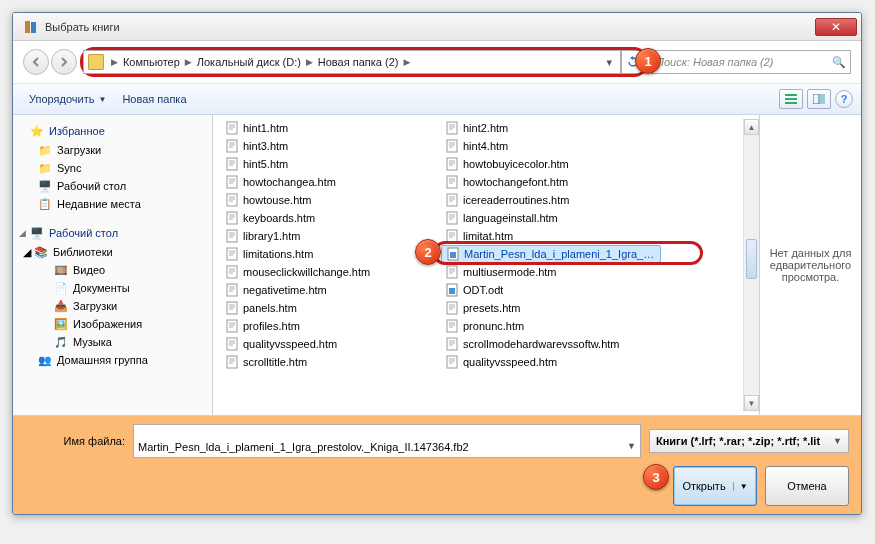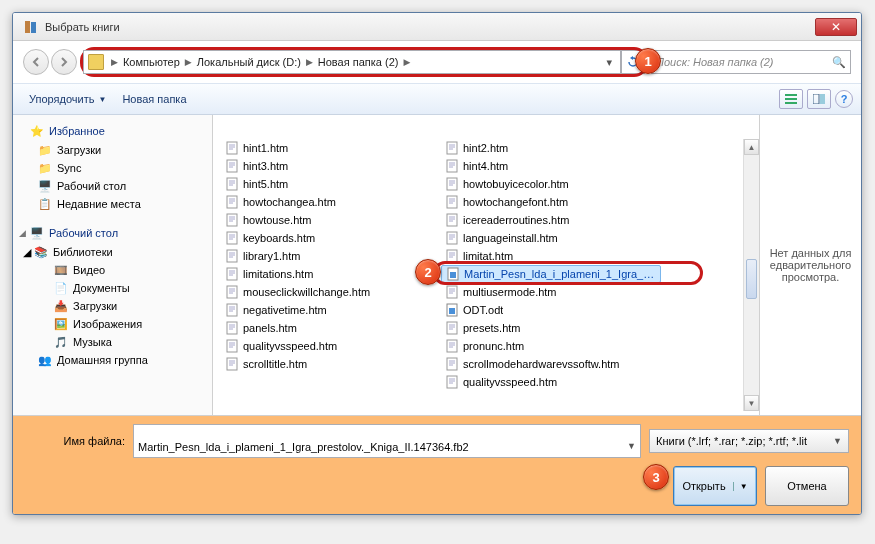--- a/index.html
+++ b/index.html
@@ -28,39 +28,39 @@
 .toolbar .spacer { flex: 1; }
 .toolbar .vbtn { width: 24px; height: 20px; border: 1px solid #aac; border-radius: 2px; margin-left: 4px; background: linear-gradient(#fff,#e5eef9); display:flex; align-items:center; justify-content:center; color:#1a3a6e;}
 .content { display: flex; height: 300px; }
 .sidebar { width: 200px; border-right: 1px solid #d0d0d0; overflow-y: auto; padding: 6px 2px; background: #fafafa; }
 .side-section { margin-bottom: 10px; }
 .side-header { display:flex; align-items:center; padding: 3px 4px; color: #0a3080; }
 .side-header .exp { width: 10px; font-size: 9px; color: #777; }
 .side-item { display: flex; align-items: center; padding: 2px 4px 2px 22px; cursor: pointer; }
 .side-item.lv2 { padding-left: 38px; }
 .side-item .icon, .side-header .icon { width: 16px; height: 14px; margin-right: 4px; display: inline-flex; align-items:center; justify-content:center; }
-.filepane { flex: 1; display: flex; flex-direction: column; overflow: hidden; margin-top: 20px; }
+.filepane { flex: 1; display: flex; flex-direction: column; overflow: hidden; }
 .filelist { flex: 1; display: flex; padding: 4px 0 4px 8px; position: relative; overflow: hidden; }
 .filecol { width: 220px; }
 .fileitem { display: flex; align-items: center; height: 18px; padding: 0 4px; cursor: pointer; white-space: nowrap; overflow: hidden; text-overflow: ellipsis; }
 .fileitem.selected { background: #cde8ff; border: 1px solid #7bb6ec; border-radius: 2px; height: 18px; }
 .fileitem.selected .ftext { color: #0645ad; }
 .file-outline { position: absolute; border: 3px solid #c71a1a; border-radius: 12px; pointer-events: none; }
 .file-icon { width: 14px; height: 14px; margin-right: 4px; flex-shrink: 0; display:inline-flex; align-items:center; justify-content:center; }
 .ftext { overflow: hidden; text-overflow: ellipsis; }
 .preview { width: 102px; border-left: 1px solid #d0d0d0; display: flex; align-items: center; justify-content: center; text-align: center; color: #555; padding: 8px; }
 .vscroll { width: 16px; background: #f0f0f0; border-left: 1px solid #ddd; position: relative; }
 .vscroll .track-btn { height:16px; background: linear-gradient(#fefefe,#e3e3e3); border:1px solid #ccc; display:flex; align-items:center; justify-content:center; font-size:8px; color:#666;}
 .vscroll .thumb { position: absolute; left:2px; right:2px; top:120px; height:40px; background:linear-gradient(#e8eef8,#c9d8ee); border:1px solid #a8bdd8; border-radius:2px;}
 .footer { border-top: 1px solid #d0d0d0; padding: 8px 12px; background: #fdba74; }
 .footer-row { display: flex; align-items: center; gap: 8px; margin-bottom: 8px; }
 .footer-label { text-align: right; width: 100px; }
 .footer-input { flex: 1; height: 22px; border: 1px solid #abadb3; padding: 16px 4px; background: #fff; display: flex; align-items: flex-start; }
 .footer-input .dd { margin-left: auto; color: #555; font-size: 9px; }
-.filter-combo { width: 200px; height: 24px; border: 1px solid #abadb3; background: linear-gradient(#fefefe,#e8e8e8); display: flex; align-items: center; padding: 0 6px; }
+.filter-combo { width: 200px; height: 24px; border: 1px solid #abadb3; background: linear-gradient(#fefefe,#e8e8e8); display: flex; align-items: center; padding: 0 6px; font-weight: bold; }
 .filter-combo .dd { margin-left: auto; font-size: 9px; color: #555; }
 .footer-btns { display: flex; justify-content: flex-end; gap: 8px; position: relative; }
 .btn { min-width: 84px; height: 40px; border: 1px solid #888; border-radius: 3px; background: linear-gradient(#fefefe,#e3e3e3); display: flex; align-items: center; justify-content: center; cursor: pointer; }
 .btn.primary { border: 1px solid #3c7bb8; background: linear-gradient(#eaf3fb,#c7ddf2); box-shadow: 0 0 0 1px #8fc6f0 inset; }
 .badge { position: absolute; width: 26px; height: 26px; border-radius: 50%; background: radial-gradient(circle at 30% 30%, #ff7b4a, #d82b0c); color: #fff; font-weight: bold; font-size: 13px; display: flex; align-items: center; justify-content: center; border: 1px solid #a02000; box-shadow: 0 1px 3px rgba(0,0,0,0.4), inset 0 1px 2px rgba(255,255,255,0.4); z-index: 10; }
 svg { display:block; }
 </style>
 </head>
 <body>
 
@@ -307,20 +307,29 @@
               </span>
               <span class="ftext">panels.htm</span>
             </div>
             <div class="fileitem">
               <span class="file-icon">
                 <svg width="12" height="14">
                   <rect x="1" y="1" width="10" height="12" fill="#fff" stroke="#999"></rect>
                   <path d="M3 4 h6 M3 6 h6 M3 8 h4" stroke="#aac" stroke-width="1"></path>
                 </svg>
               </span>
+              <span class="ftext">profiles.htm</span>
+            </div>
+            <div class="fileitem">
+              <span class="file-icon">
+                <svg width="12" height="14">
+                  <rect x="1" y="1" width="10" height="12" fill="#fff" stroke="#999"></rect>
+                  <path d="M3 4 h6 M3 6 h6 M3 8 h4" stroke="#aac" stroke-width="1"></path>
+                </svg>
+              </span>
               <span class="ftext">qualityvsspeed.htm</span>
             </div>
             <div class="fileitem">
               <span class="file-icon">
                 <svg width="12" height="14">
                   <rect x="1" y="1" width="10" height="12" fill="#fff" stroke="#999"></rect>
                   <path d="M3 4 h6 M3 6 h6 M3 8 h4" stroke="#aac" stroke-width="1"></path>
                 </svg>
               </span>
               <span class="ftext">scrolltitle.htm</span>

